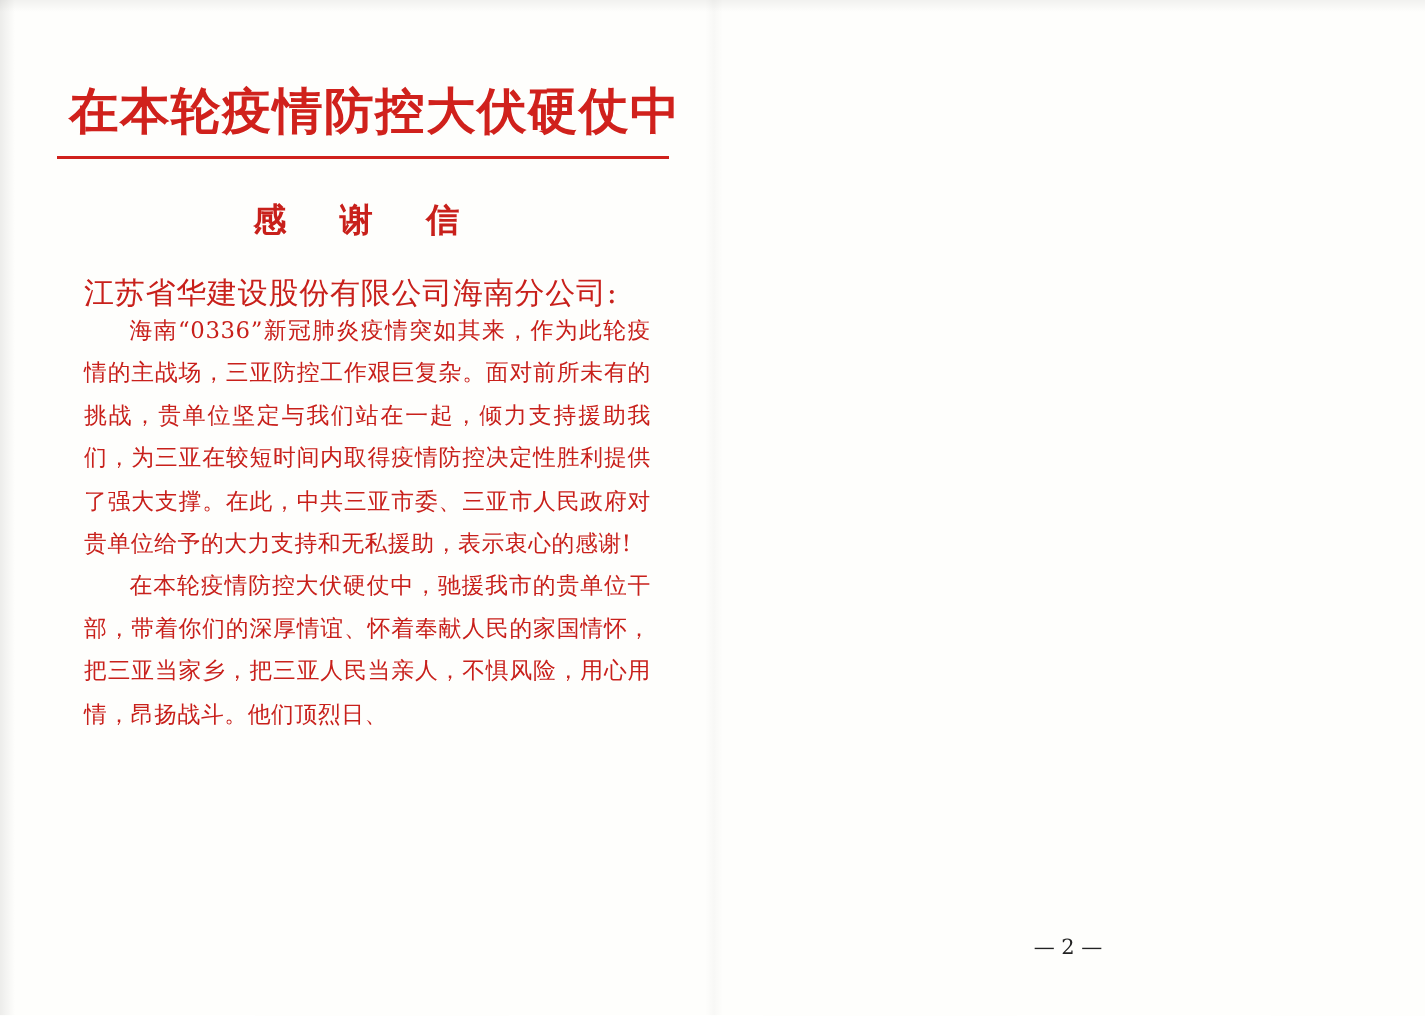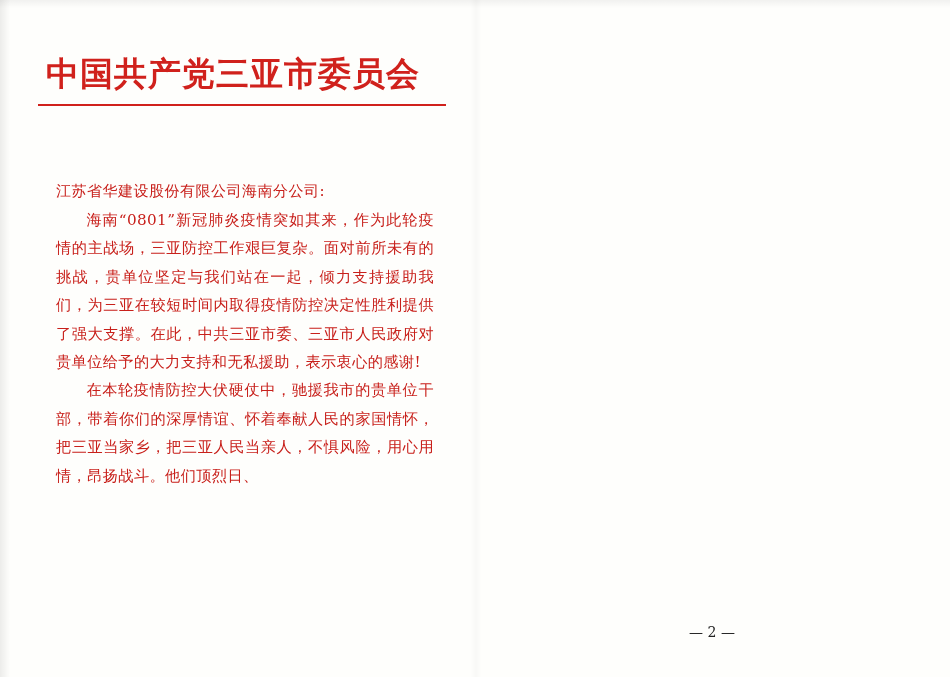--- a/index.html
+++ b/index.html
@@ -58,21 +58,21 @@
     font-size: 22px;
     font-weight: bold;
     letter-spacing: 14px;
     color: #c8201b;
     text-indent: 14px;
   }
   .salutation {
     position: absolute;
     left: 56px;
     top: 182px;
-    font-size: 15px;
+    font-size: 20px;
     color: #c8201b;
     letter-spacing: 0.5px;
     white-space: nowrap;
   }
 
   .body-text {
     position: absolute;
     font-size: 15.2px;
     line-height: 28.4px;
     color: #c8201b;
@@ -120,26 +120,27 @@
 </head>
 <body>
 
 <div id="page">
   <div class="sheet"></div>
   <div class="edge-shadow-top"></div>
   <div class="edge-shadow-left"></div>
   <div class="gutter"></div>
 
   <div class="col col-left">
-    <div class="masthead">中国共产党三亚市委员会</div>
+    <div class="masthead">在本轮疫情防控大伏硬仗中</div>
     <div class="masthead-rule"></div>
+    <div class="doc-title">感 谢 信</div>
     <div class="salutation">江苏省华建设股份有限公司海南分公司:</div>
 
     <div class="body-text body-left">
-      <p>海南“0801”新冠肺炎疫情突如其来，作为此轮疫情的主战场，三亚防控工作艰巨复杂。面对前所未有的挑战，贵单位坚定与我们站在一起，倾力支持援助我们，为三亚在较短时间内取得疫情防控决定性胜利提供了强大支撑。在此，中共三亚市委、三亚市人民政府对贵单位给予的大力支持和无私援助，表示衷心的感谢!</p>
+      <p>海南“0336”新冠肺炎疫情突如其来，作为此轮疫情的主战场，三亚防控工作艰巨复杂。面对前所未有的挑战，贵单位坚定与我们站在一起，倾力支持援助我们，为三亚在较短时间内取得疫情防控决定性胜利提供了强大支撑。在此，中共三亚市委、三亚市人民政府对贵单位给予的大力支持和无私援助，表示衷心的感谢!</p>
       <p>在本轮疫情防控大伏硬仗中，驰援我市的贵单位干部，带着你们的深厚情谊、怀着奉献人民的家国情怀，把三亚当家乡，把三亚人民当亲人，不惧风险，用心用情，昂扬战斗。他们顶烈日、</p>
     </div>
   </div>
 
   <div class="col col-right">
     
 
     
     
     

